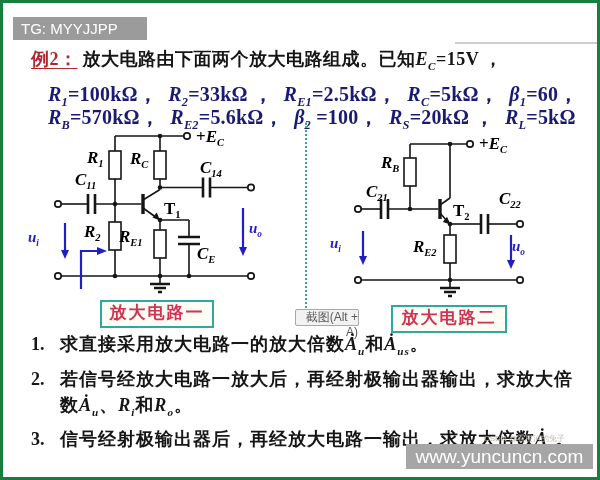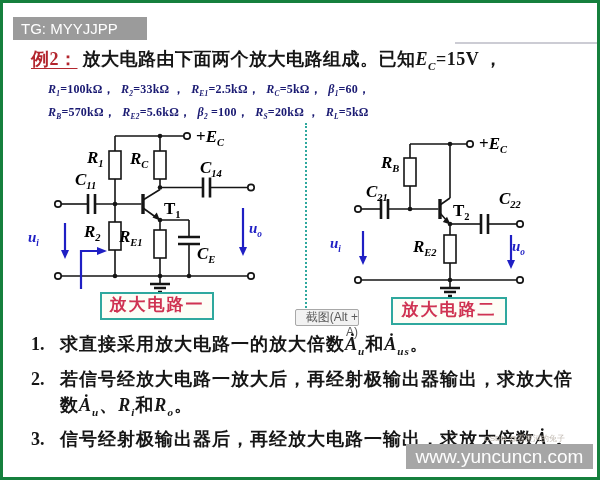--- a/index.html
+++ b/index.html
@@ -9,21 +9,21 @@
   
   .tg-bar{position:absolute;left:10px;top:14px;width:134px;height:23px;background:#9b9b9b;
           color:#fff;font-family:"Liberation Sans","DejaVu Sans",sans-serif;font-size:15px;
           line-height:23px;padding-left:8px;box-sizing:border-box;}
 
   .faint-line{position:absolute;left:452px;top:39px;width:148px;height:2px;background:#ccccd4;}
 
   
   .title-line{position:absolute;left:28px;top:44px;width:560px;font-weight:bold;font-size:18px;
               color:#161616;letter-spacing:.5px;white-space:pre;}
-  .values-line{position:absolute;left:45px;font-weight:bold;font-size:12px;color:#1a1a72;
+  .values-line{position:absolute;left:45px;font-weight:bold;font-size:20px;color:#1a1a72;
                letter-spacing:.2px;white-space:pre;}
   .seg-var{font-style:italic;}
   .seg-ex{color:#b3262e;text-decoration:underline;text-underline-offset:3px;}
   sub,.seg-sub{font-size:.62em;}
 
   
   svg{position:absolute;overflow:visible;}
   .wire{stroke:#151515;stroke-width:1.6;fill:none;}
   .thick{stroke:#151515;stroke-width:2.6;fill:none;}
   .bar{stroke:#151515;stroke-width:3.4;fill:none;}
@@ -35,21 +35,21 @@
   .black-f{fill:#151515;}
 
   
   .clabel{position:absolute;font-weight:bold;font-style:italic;font-size:17px;color:#000000;white-space:nowrap;}
   .clabel .up{font-style:normal;}
   .blue{color:#1f1fc4;}
   .small{font-size:15px;}
 
   
   .cbox{position:absolute;border:2px solid #2fa89e;background:#fdfdf6;color:#cf3352;
-        font-weight:bold;font-size:17px;text-align:center;line-height:22px;letter-spacing:2px;}
+        font-weight:bold;font-size:17px;text-align:center;line-height:22px;letter-spacing:2px;margin-top:8px;}
 
   .divider{position:absolute;left:302px;top:120px;height:192px;width:0;border-left:2px dotted #2fa89e;}
 
   .tooltip{position:absolute;left:292px;top:306px;width:62px;height:15px;background:#f2f2f2;
            border:1px solid #a8a8a8;border-radius:2px;font-family:"Liberation Sans","DejaVu Sans",sans-serif;
            font-size:12px;color:#5a5a5a;line-height:15px;text-align:right;}
 
   
   .questions{position:absolute;left:28px;top:328px;width:558px;}
   .question{position:relative;margin:0 0 2px 0;padding-left:29px;font-weight:bold;font-size:18px;

